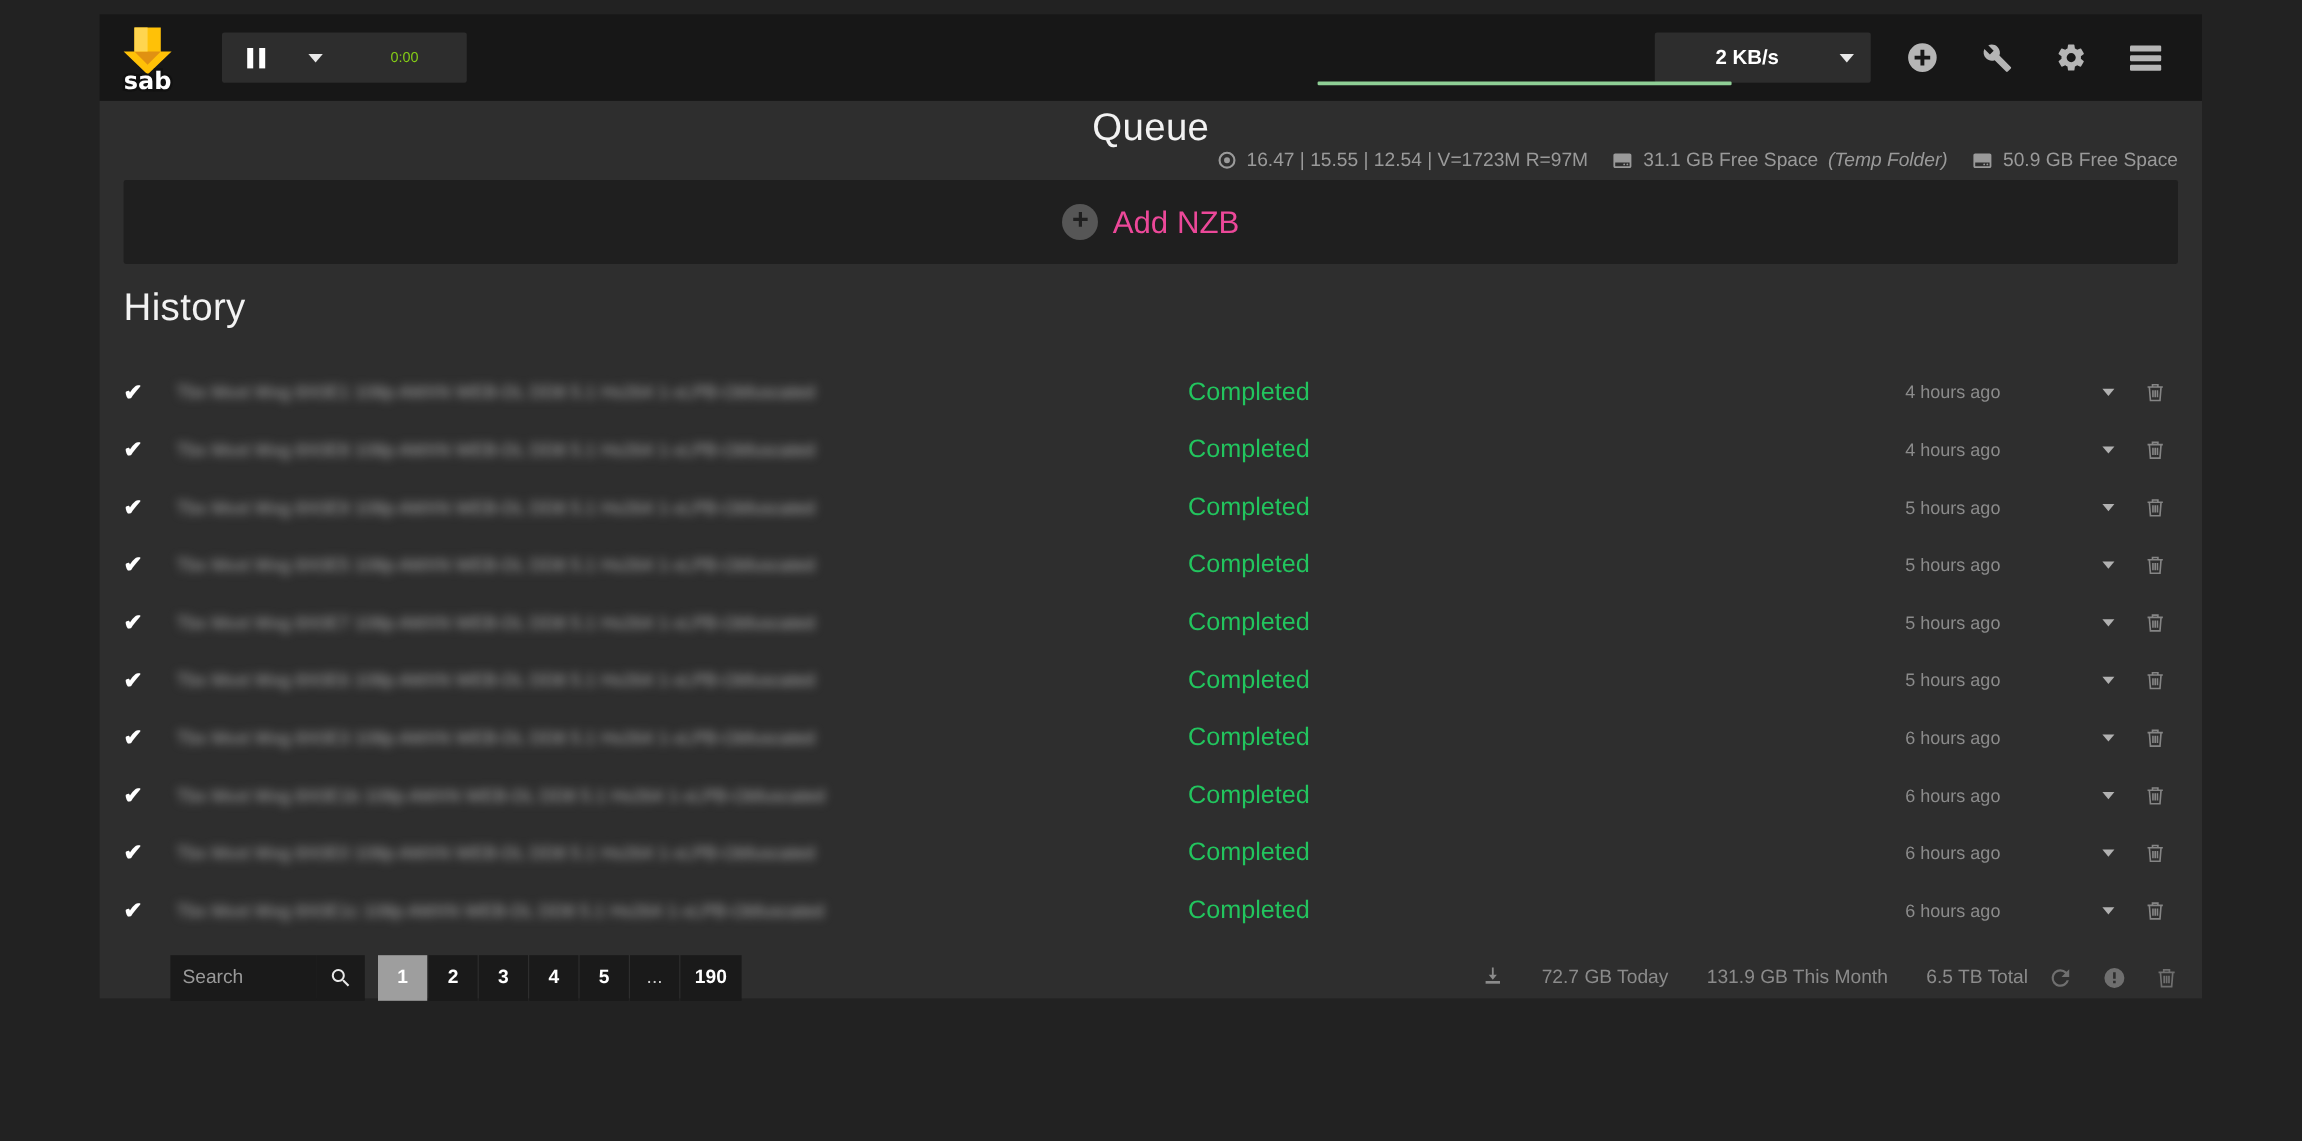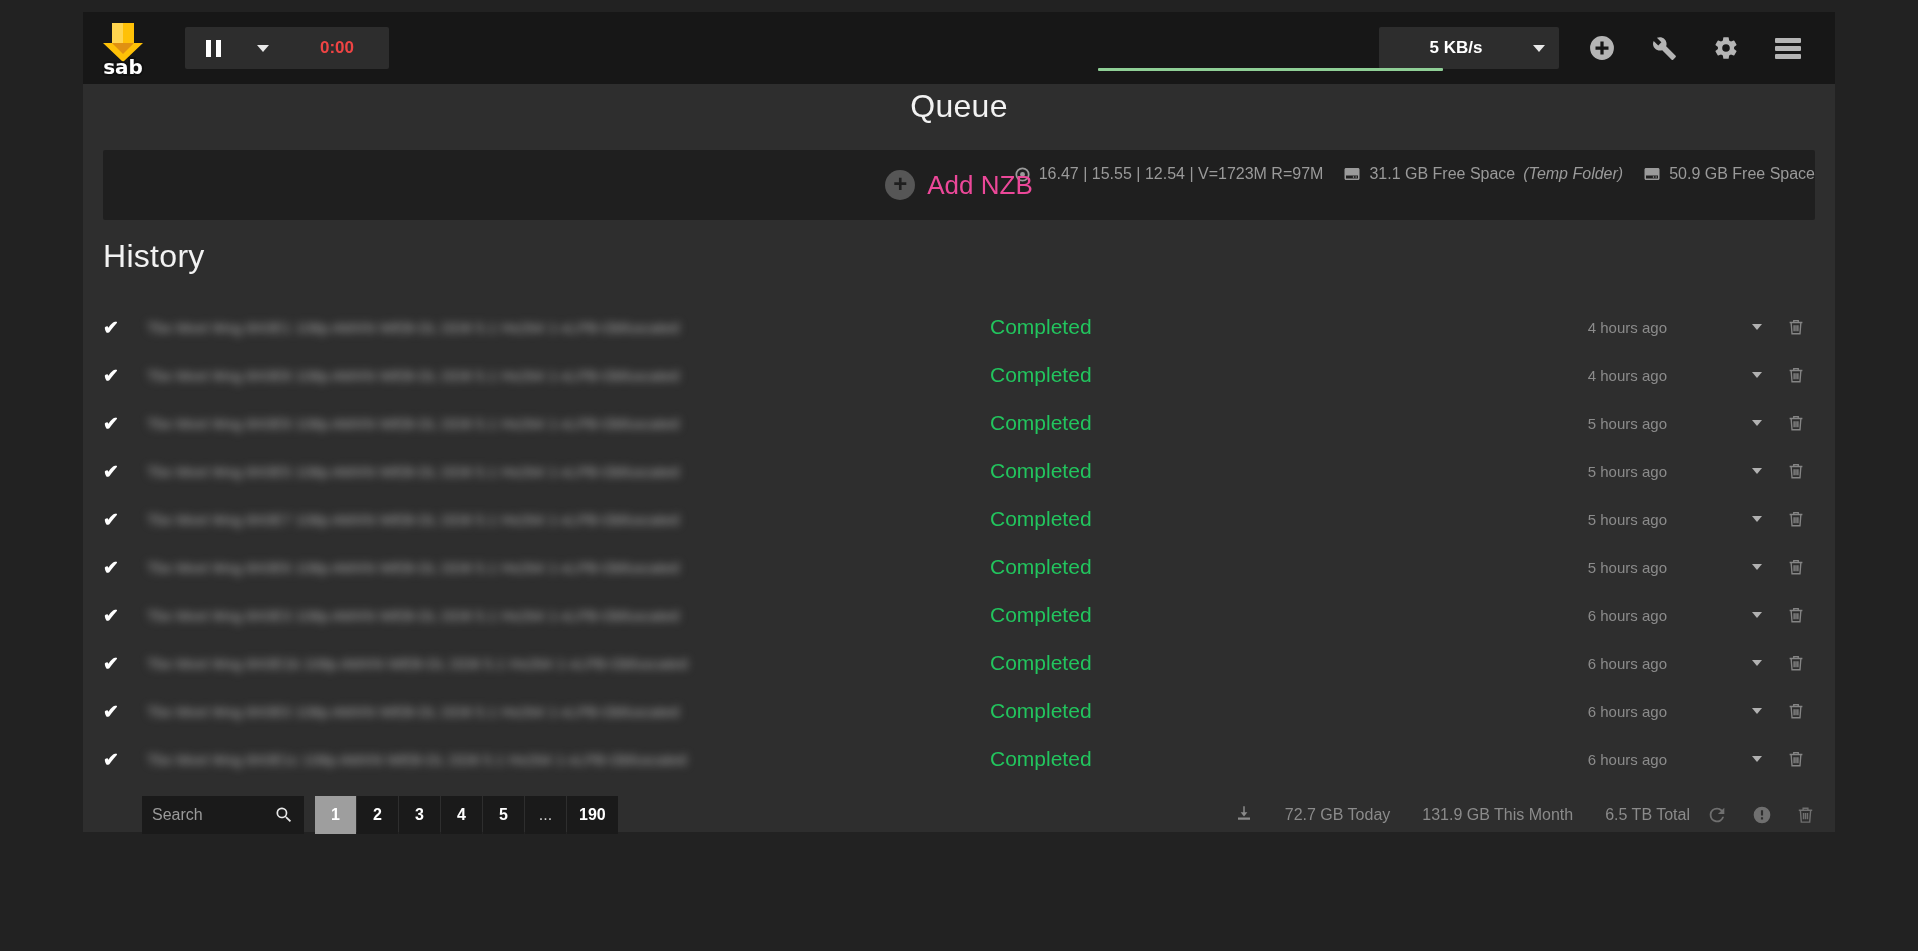--- a/index.html
+++ b/index.html
@@ -33,21 +33,21 @@
   .pause-bars { display:flex; gap:5px; }
   .pause-bars span { display:block; width:5px; height:17px; background:#ffffff; }
   .caret-btn { width:44px; display:flex; align-items:center; justify-content:center; cursor:pointer; }
   .caret {
     width:0; height:0;
     border-left:6px solid transparent;
     border-right:6px solid transparent;
     border-top:7px solid #e8e8e8;
   }
   .caret.small { border-left-width:5px; border-right-width:5px; border-top-width:6px; border-top-color:#b8b8b8; }
-  .pause-time { flex:1; display:flex; align-items:center; justify-content:center; color:#ef4444; font-weight:bold; font-size:17px; }
+  .pause-time { flex:1; display:flex; align-items:center; justify-content:center; color:#84cc16; font-weight:normal; font-size:12px; }
 
   .nav-spacer { flex:1; }
 
   .sparkline {
     position:absolute;
     left:1015px; bottom:13px;
     width:345px; height:3px;
     background:#8fcf96;
     border-radius:1px;
   }
@@ -80,21 +80,21 @@
     padding-top:4px;
     height:66px;
     flex-direction:column;
   }
   .section-title { font-size:32px; color:#f2f2f2; font-weight:400; letter-spacing:.3px; }
   .queue-stats {
     margin-left:auto;
     display:flex; align-items:center; gap:20px;
     color:#9a9a9a; font-size:16px;
   }
-  .stat-item { display:flex; align-items:flex-end; gap:8px; white-space:nowrap;margin-top:40px; }
+  .stat-item { display:flex; align-items:flex-start; gap:8px; white-space:nowrap; }
   .stat-item svg { fill:#9a9a9a; flex:0 0 auto; }
   .italic { font-style:italic; }
 
   .add-nzb {
     height:70px;
     background:#1f1f1f;
     display:flex; align-items:center; justify-content:center;
     gap:12px;
     cursor:pointer;
     border-radius:2px;
@@ -188,21 +188,21 @@
         <span class="caret"></span>
       </div>
       <div class="pause-time">0:00</div>
     </div>
 
     <div class="nav-spacer"></div>
 
     <div class="sparkline"></div>
 
     <div class="speed-btn">
-      <span class="speed-label">5 KB/s</span>
+      <span class="speed-label">2 KB/s</span>
       <span class="caret"></span>
     </div>
 
     <div class="nav-icons">
       <div class="nav-icon">
         <svg width="26" height="26" viewBox="0 0 24 24">
           <path d="M12 1a11 11 0 1 0 0 22 11 11 0 0 0 0-22zm6 12.5h-4.5V18h-3v-4.5H6v-3h4.5V6h3v4.5H18v3z"></path>
         </svg>
       </div>
       <div class="nav-icon">

